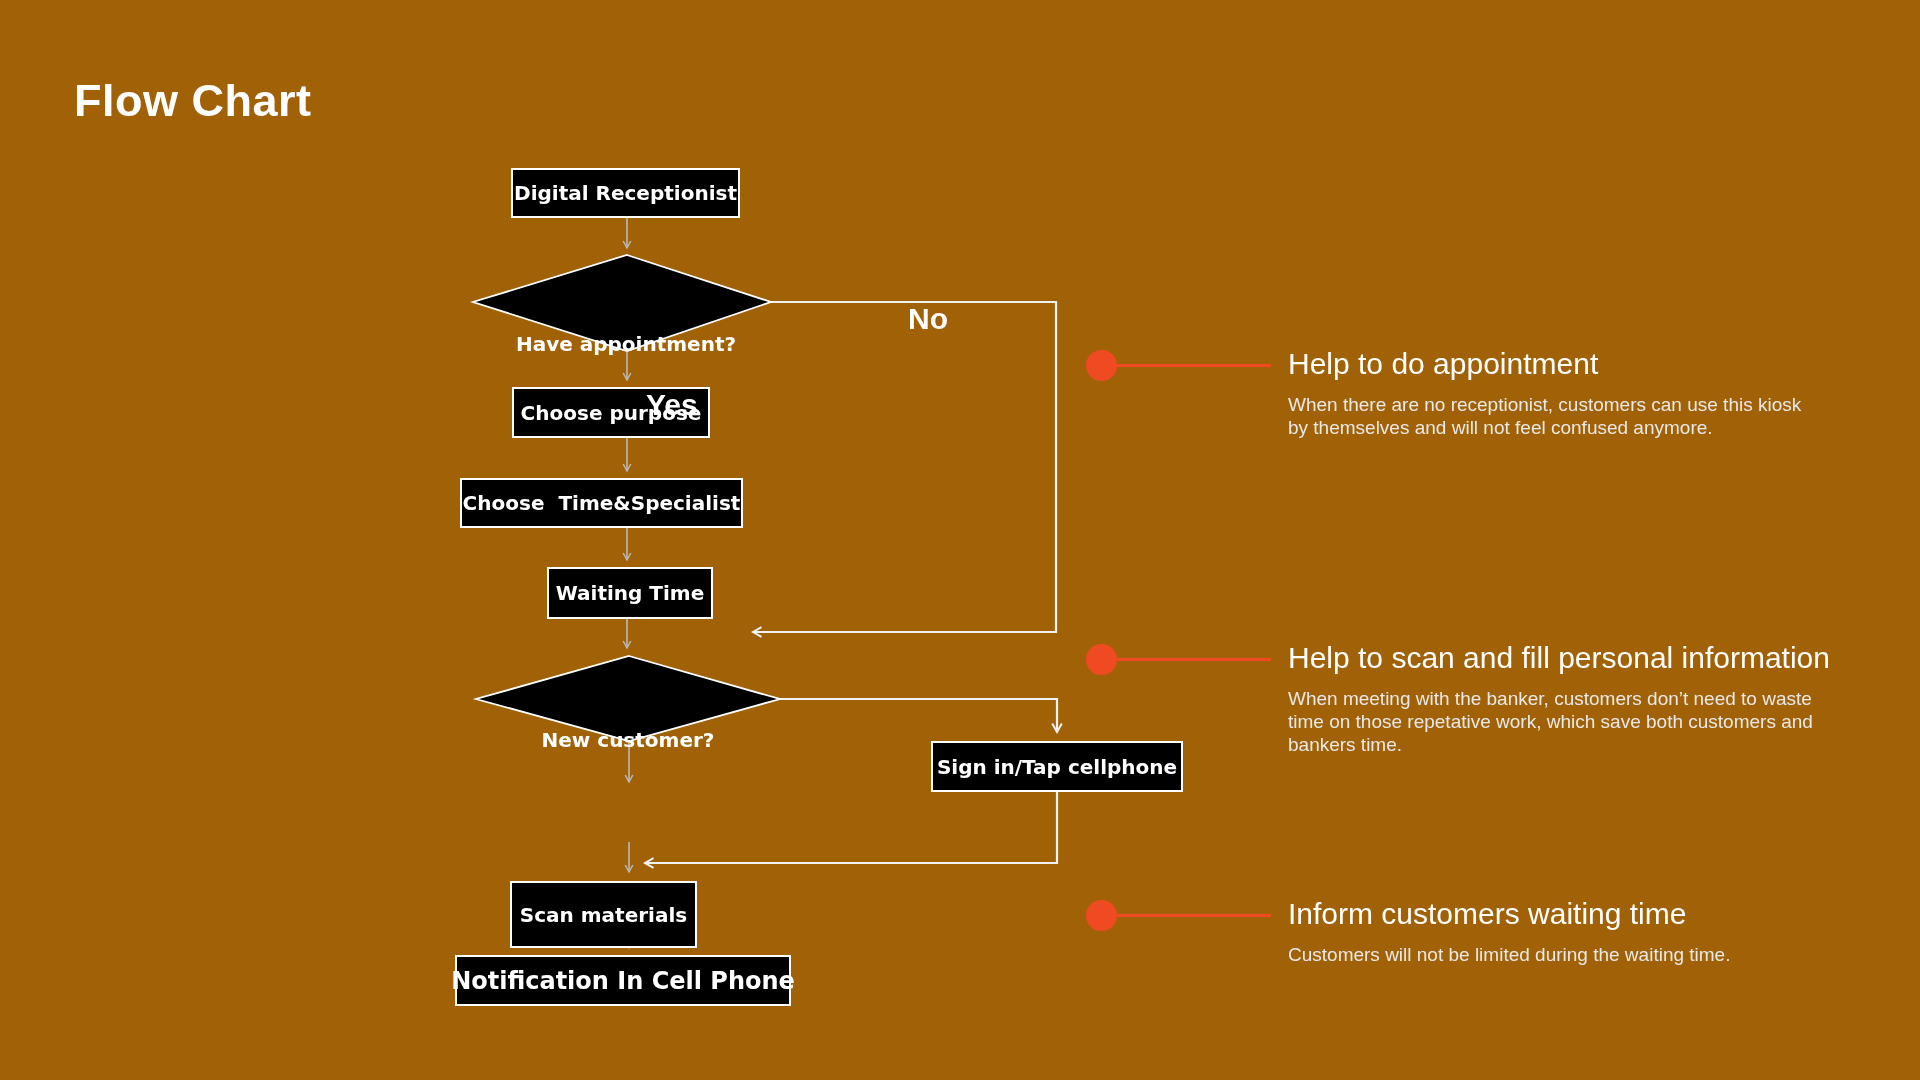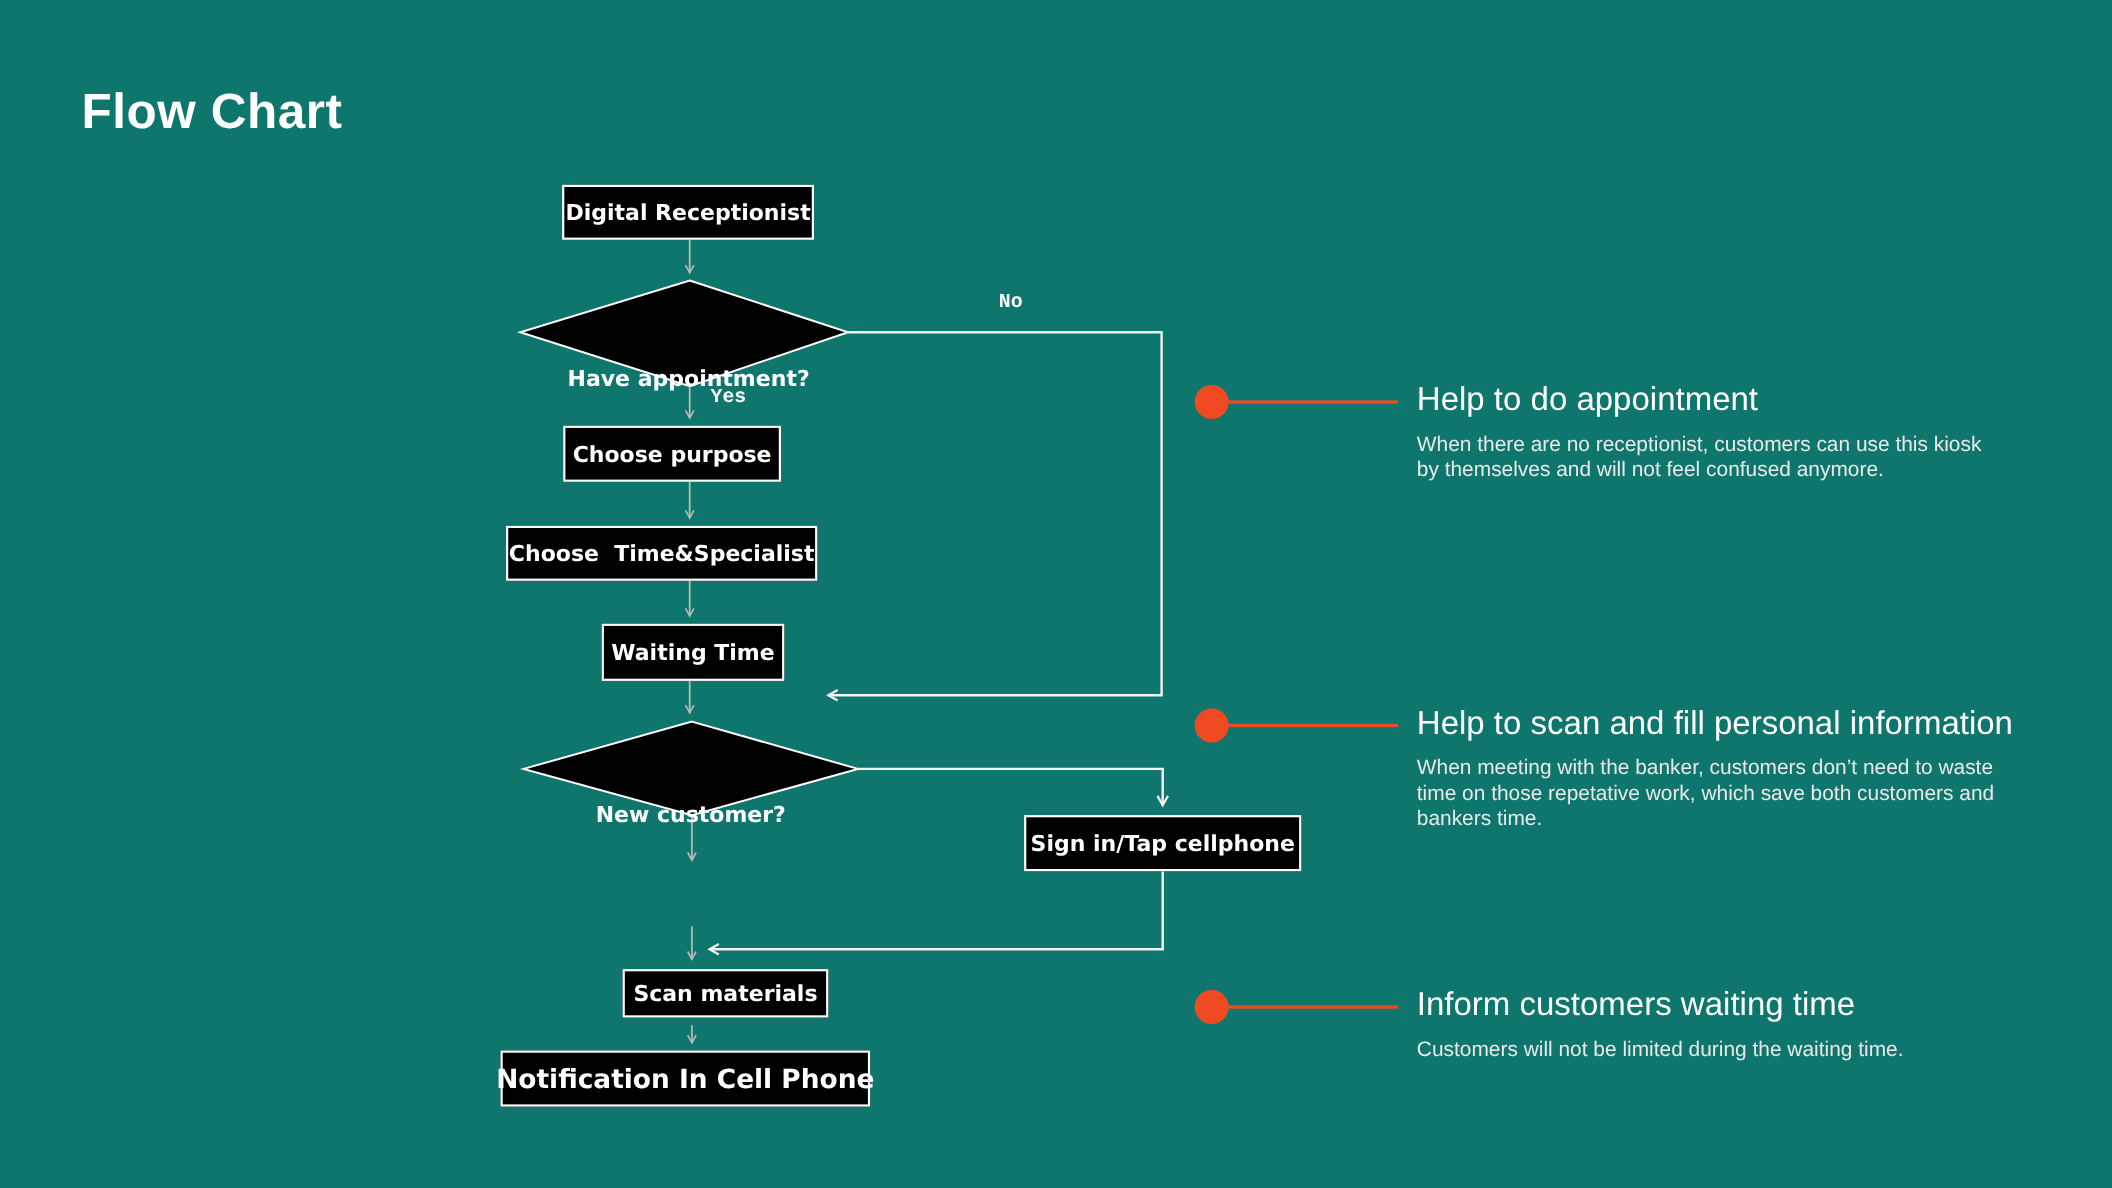--- a/index.html
+++ b/index.html
@@ -1,17 +1,17 @@
 <!DOCTYPE html>
 <html style="--accent: #F04A23;"><head>
 <meta charset="utf-8">
 <style>
   html,body{margin:0;padding:0;background:#000;}
   .stage{
-    position:relative;width:1920px;height:1080px;background:#0f766e;overflow:hidden;
+    position:relative;width:1920px;height:1080px;background:#a16207;overflow:hidden;
     font-family:"Liberation Sans",sans-serif;color:#fff;
   }
   .stage *{box-sizing:border-box;}
   svg.wires{position:absolute;left:0;top:0;width:1920px;height:1080px;}
 
   .page-title{
     position:absolute;left:74px;top:76px;
     font-size:45px;font-weight:700;letter-spacing:0.5px;color:#fff;line-height:1.1;
   }
 
@@ -22,22 +22,22 @@
     white-space:pre;line-height:1;
   }
   .node.big{font-size:24px;}
 
   .diamond-label{
     position:absolute;display:flex;align-items:center;justify-content:center;
     font-family:"DejaVu Sans",sans-serif;font-weight:700;font-size:20px;color:#fff;
     white-space:pre;line-height:1;margin-top:41px;
   }
   .edge-label{
-    position:absolute;font-family:Liberation Mono, monospace;font-weight:700;
-    font-size:18px;color:#fff;line-height:1;white-space:pre;
+    position:absolute;font-family:Liberation Sans, sans-serif;font-weight:700;
+    font-size:30px;color:#fff;line-height:1;white-space:pre;margin-top:38px;
   }
 
   .annotation{position:absolute;left:1086px;width:770px;height:200px;}
   .annotation .dot{
     position:absolute;left:0;top:0;width:31px;height:31px;border-radius:50%;
     background:var(--accent,#F04A23);
   }
   .annotation .leader{
     position:absolute;left:30px;top:14px;width:155px;height:3px;
     background:var(--accent,#F04A23);
@@ -93,21 +93,21 @@
 
   <div class="node" style="left:512px;top:387px;width:198px;height:51px">Choose purpose</div>
 
   <div class="node" style="left:460px;top:478px;width:283px;height:50px">Choose  Time&amp;Specialist</div>
 
   <div class="node" style="left:931px;top:741px;width:252px;height:51px">Sign in/Tap cellphone</div>
 
   <div class="node" style="left:547px;top:567px;width:166px;height:52px">Waiting Time</div>
 
 
-  <div class="node" style="left:566px;top:881px;width:187px;height:44px">Scan materials</div>
+  <div class="node" style="left:510px;top:881px;width:187px;height:67px">Scan materials</div>
 
   <div class="node big" style="left:455px;top:955px;width:336px;height:51px">Notification In Cell Phone</div>
 
   <div class="diamond-label" style="left:476px;top:283px;width:300px;height:40px">Have appointment?</div>
 
   <div class="diamond-label" style="left:478px;top:679px;width:300px;height:40px">New customer?</div>
 
   <div class="edge-label" style="left:646px;top:352px">Yes</div>
 
   <div class="edge-label" style="left:908px;top:266px">No</div>

